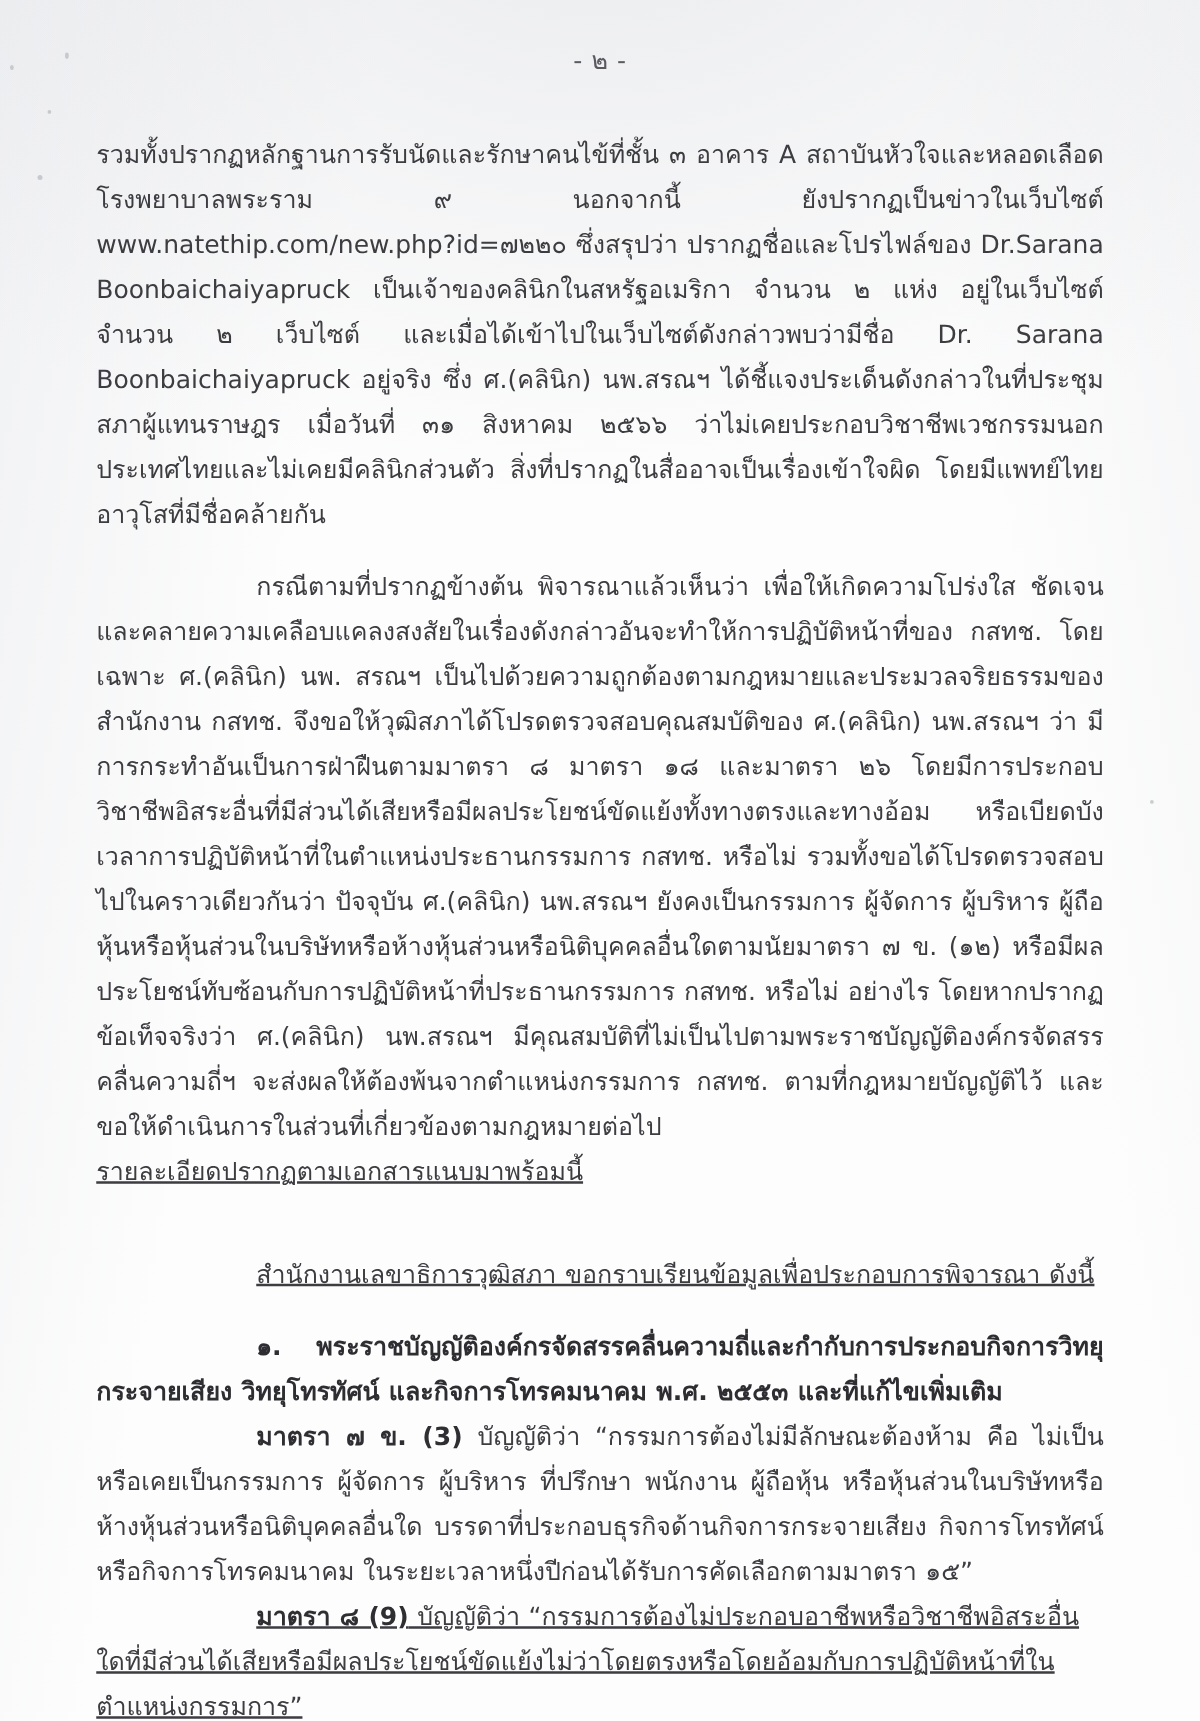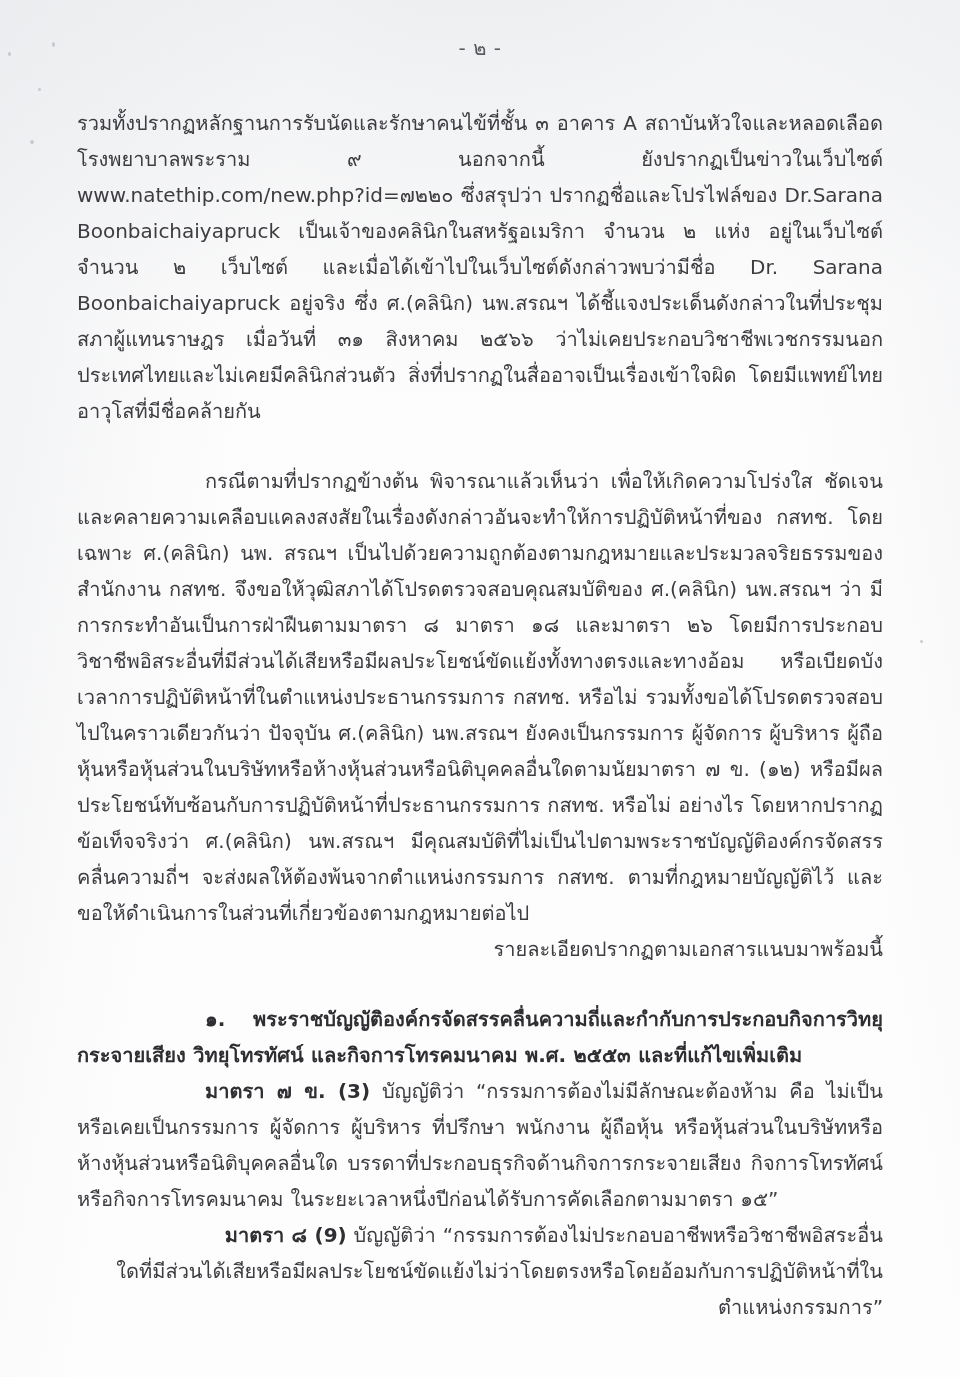--- a/index.html
+++ b/index.html
@@ -56,29 +56,29 @@
   .para {
     margin: 0;
     font-size: 20px;
     line-height: 36px;
     text-align: justify;
     text-justify: inter-word;
     word-spacing: .5px;
     color: #3c3c41;
   }
 
-  .para.block-gap { margin-top: 34px; }
+  .para.block-gap { margin-top: 22px; }
   .para.block-gap-lg { margin-top: 46px; }
 
   .para .indent {
     display: inline-block;
     width: 128px;
   }
 
-  .para.last-line-left { text-align: right; }
+  .para.last-line-left { text-align: left; text-decoration: underline; }
 
   .bold {
     font-weight: 700;
     color: #2e2e33;
   }
 
   .heading-para {
     font-weight: 700;
     color: #2d2d32;
   }
@@ -115,20 +115,23 @@
     </p>
 
     <p class="para block-gap">
       <span class="indent"></span><span>กรณีตามที่ปรากฏข้างต้น  พิจารณาแล้วเห็นว่า  เพื่อให้เกิดความโปร่งใส  ชัดเจน และคลายความเคลือบแคลงสงสัยในเรื่องดังกล่าวอันจะทำให้การปฏิบัติหน้าที่ของ กสทช. โดยเฉพาะ ศ.(คลินิก) นพ. สรณฯ  เป็นไปด้วยความถูกต้องตามกฎหมายและประมวลจริยธรรมของสำนักงาน กสทช. จึงขอให้วุฒิสภาได้โปรดตรวจสอบคุณสมบัติของ ศ.(คลินิก) นพ.สรณฯ ว่า  มีการกระทำอันเป็นการฝ่าฝืนตามมาตรา ๘  มาตรา ๑๘  และมาตรา ๒๖  โดยมีการประกอบวิชาชีพอิสระอื่นที่มีส่วนได้เสียหรือมีผลประโยชน์ขัดแย้งทั้งทางตรงและทางอ้อม  หรือเบียดบังเวลาการปฏิบัติหน้าที่ในตำแหน่งประธานกรรมการ กสทช. หรือไม่  รวมทั้งขอได้โปรดตรวจสอบไปในคราวเดียวกันว่า  ปัจจุบัน ศ.(คลินิก) นพ.สรณฯ ยังคงเป็นกรรมการ ผู้จัดการ ผู้บริหาร ผู้ถือหุ้นหรือหุ้นส่วนในบริษัทหรือห้างหุ้นส่วนหรือนิติบุคคลอื่นใดตามนัยมาตรา ๗ ข. (๑๒)  หรือมีผลประโยชน์ทับซ้อนกับการปฏิบัติหน้าที่ประธานกรรมการ กสทช. หรือไม่ อย่างไร  โดยหากปรากฏข้อเท็จจริงว่า  ศ.(คลินิก) นพ.สรณฯ  มีคุณสมบัติที่ไม่เป็นไปตามพระราชบัญญัติองค์กรจัดสรรคลื่นความถี่ฯ  จะส่งผลให้ต้องพ้นจากตำแหน่งกรรมการ กสทช.  ตามที่กฎหมายบัญญัติไว้  และขอให้ดำเนินการในส่วนที่เกี่ยวข้องตามกฎหมายต่อไป</span>
     </p>
 
     <p class="para last-line-left">
       <span>รายละเอียดปรากฏตามเอกสารแนบมาพร้อมนี้</span>
     </p>
 
+    <p class="para block-gap-lg last-line-left">
+      <span class="indent"></span><span>สำนักงานเลขาธิการวุฒิสภา  ขอกราบเรียนข้อมูลเพื่อประกอบการพิจารณา  ดังนี้</span>
+    </p>
 
     <p class="para heading-para block-gap">
       <span class="indent"></span><span>๑.  พระราชบัญญัติองค์กรจัดสรรคลื่นความถี่และกำกับการประกอบกิจการวิทยุกระจายเสียง  วิทยุโทรทัศน์  และกิจการโทรคมนาคม  พ.ศ. ๒๕๕๓  และที่แก้ไขเพิ่มเติม</span>
     </p>
 
     <p class="para">
       <span class="indent"></span><span class="bold">มาตรา ๗  ข. (3)</span><span> บัญญัติว่า  “กรรมการต้องไม่มีลักษณะต้องห้าม คือ ไม่เป็นหรือเคยเป็นกรรมการ ผู้จัดการ ผู้บริหาร ที่ปรึกษา พนักงาน ผู้ถือหุ้น หรือหุ้นส่วนในบริษัทหรือห้างหุ้นส่วนหรือนิติบุคคลอื่นใด บรรดาที่ประกอบธุรกิจด้านกิจการกระจายเสียง กิจการโทรทัศน์ หรือกิจการโทรคมนาคม  ในระยะเวลาหนึ่งปีก่อนได้รับการคัดเลือกตามมาตรา ๑๕”</span>
     </p>
 
     <p class="para last-line-left">

